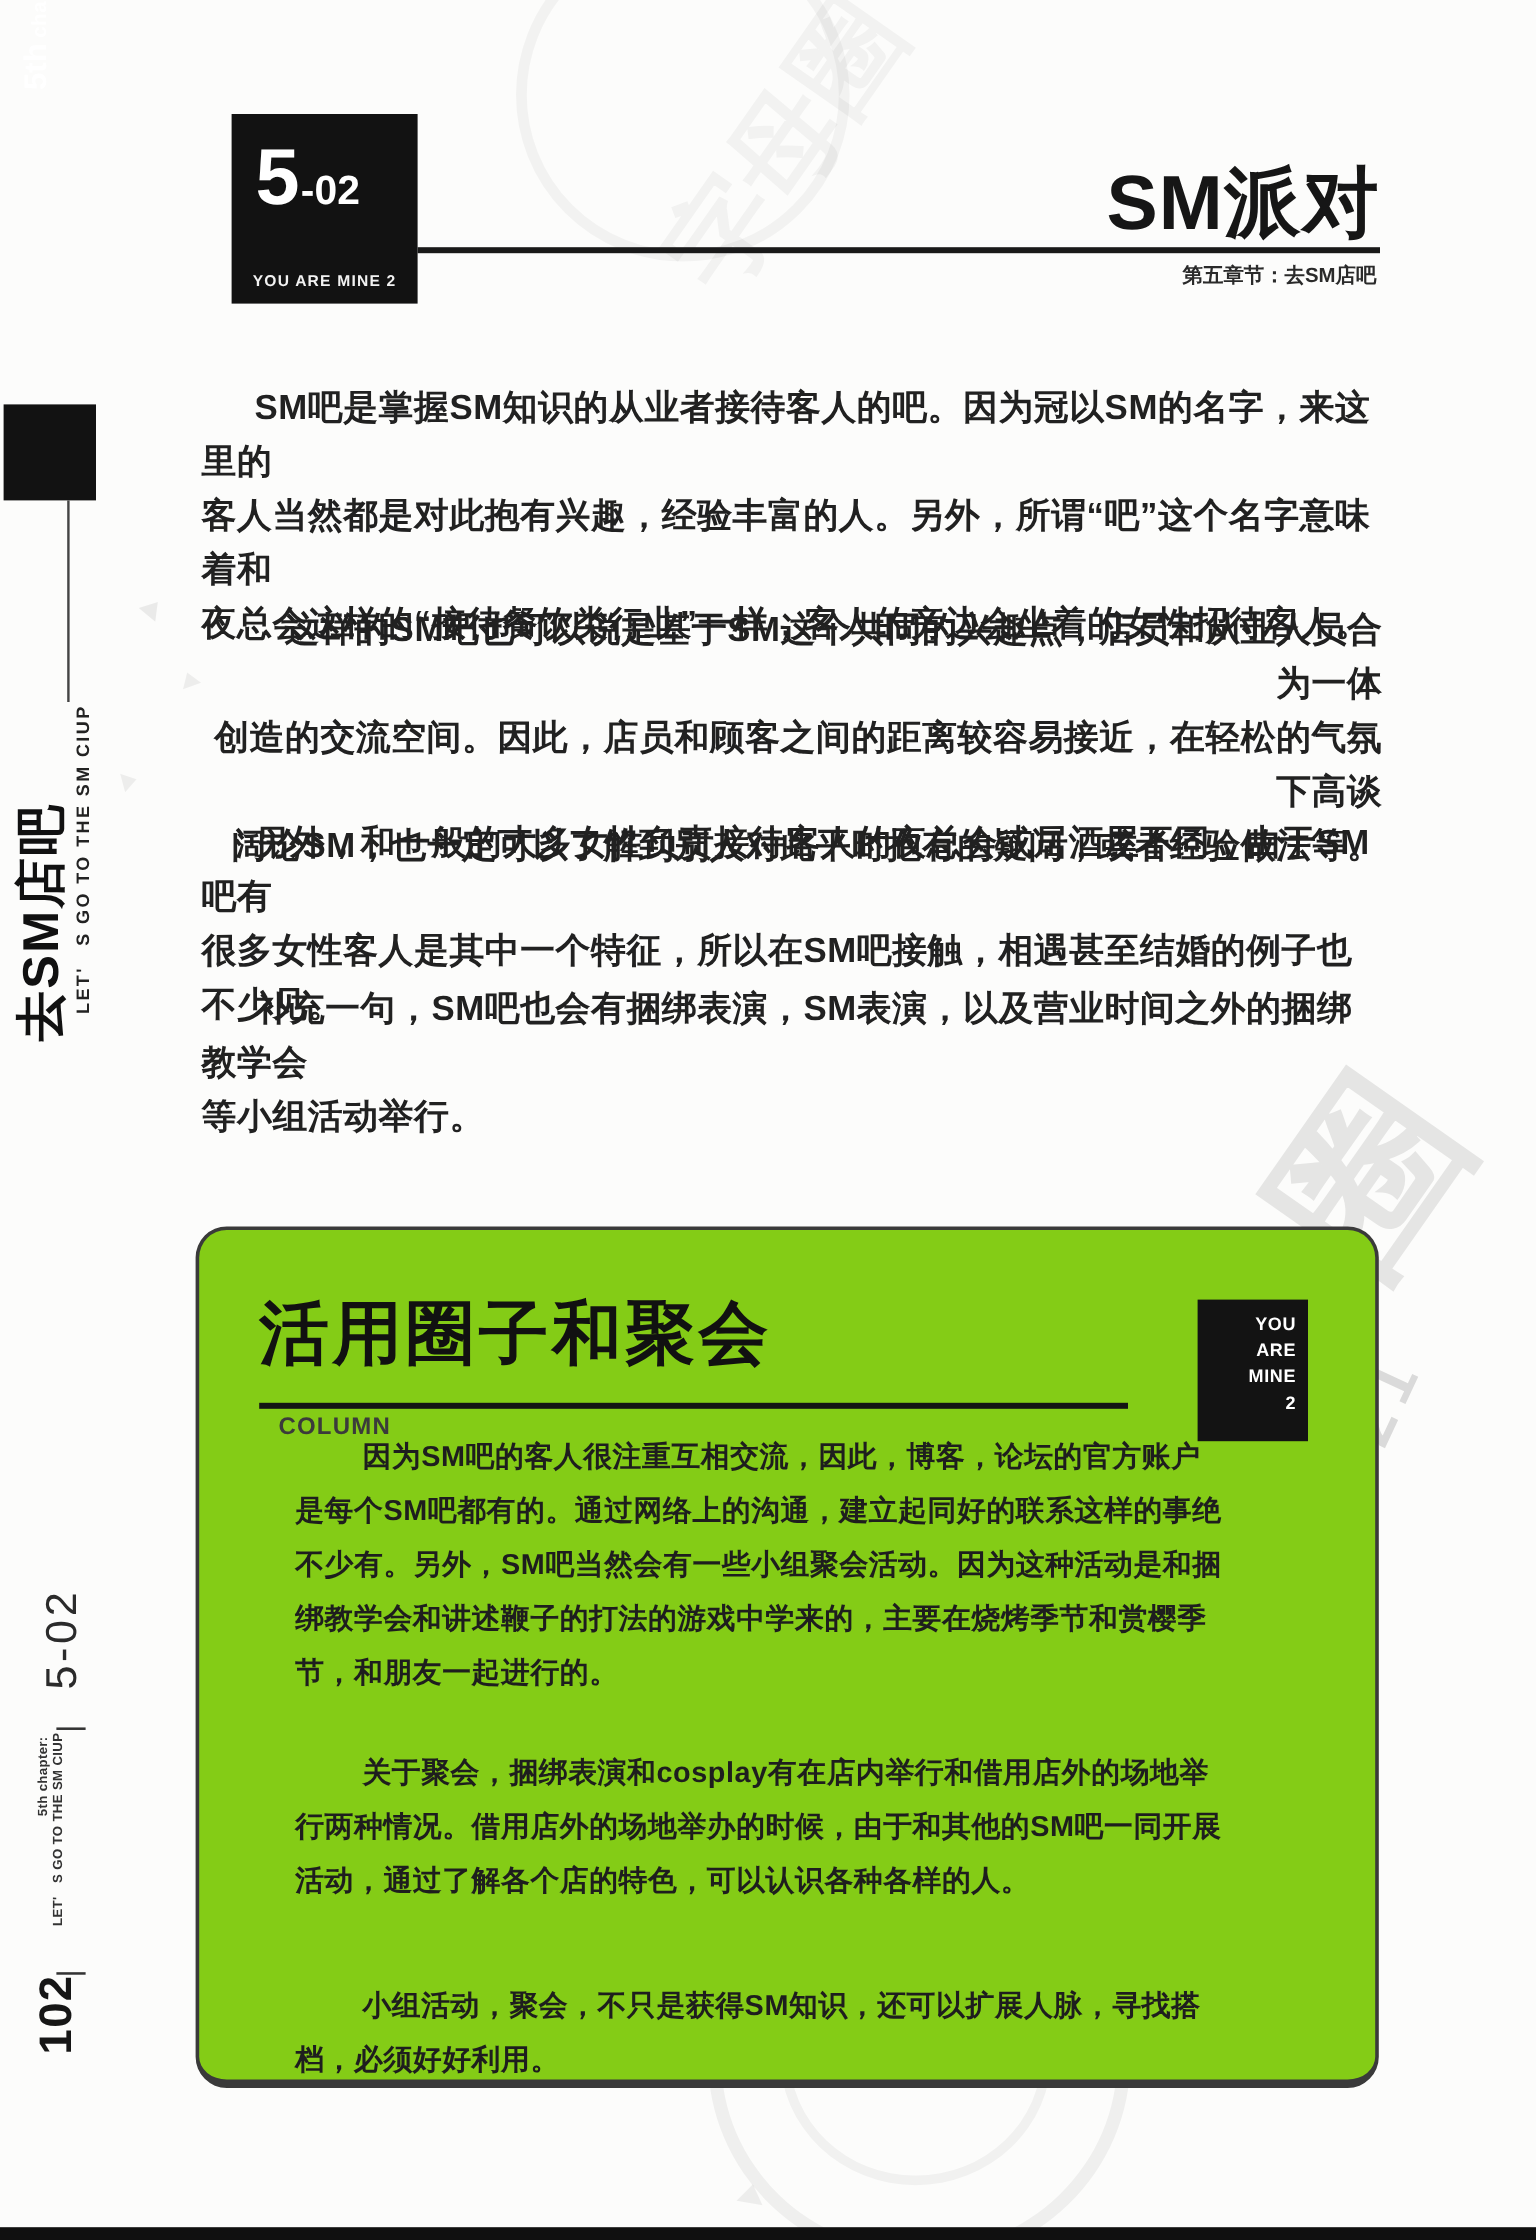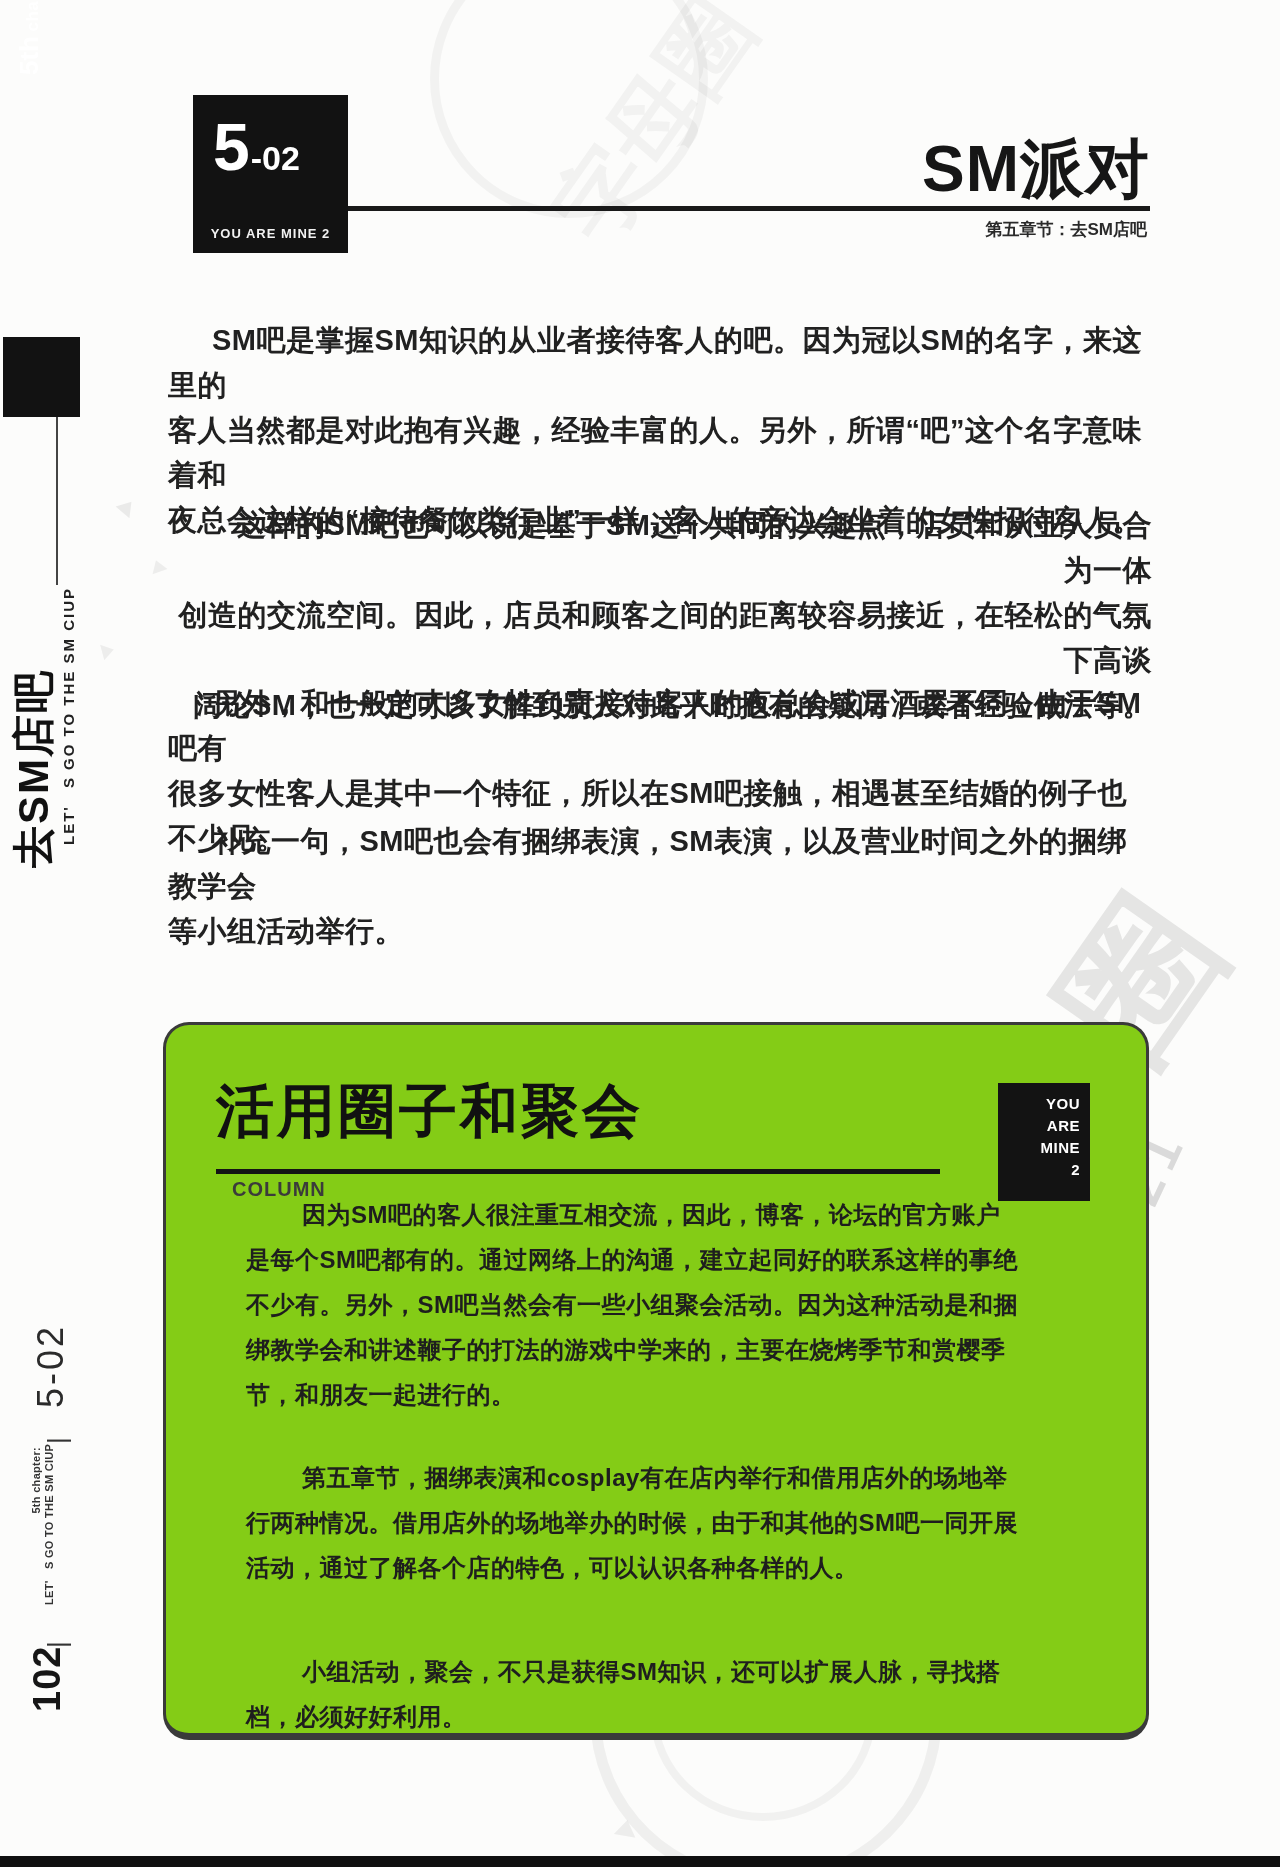--- a/index.html
+++ b/index.html
@@ -132,21 +132,21 @@
       <div>2</div>
     </div>
   <div class="cpara" style="top:167px;">
       <div>因为SM吧的客人很注重互相交流，因此，博客，论坛的官方账户</div>
       <div>是每个SM吧都有的。通过网络上的沟通，建立起同好的联系这样的事绝</div>
       <div>不少有。另外，SM吧当然会有一些小组聚会活动。因为这种活动是和捆</div>
       <div>绑教学会和讲述鞭子的打法的游戏中学来的，主要在烧烤季节和赏樱季</div>
       <div>节，和朋友一起进行的。</div>
     </div>
   <div class="cpara" style="top:430px;">
-      <div>第五章节，捆绑表演和cosplay有在店内举行和借用店外的场地举</div>
+      <div>关于聚会，捆绑表演和cosplay有在店内举行和借用店外的场地举</div>
       <div>行两种情况。借用店外的场地举办的时候，由于和其他的SM吧一同开展</div>
       <div>活动，通过了解各个店的特色，可以认识各种各样的人。</div>
     </div>
   <div class="cpara" style="top:612px;margin-top:12px;">
       <div>小组活动，聚会，不只是获得SM知识，还可以扩展人脉，寻找搭</div>
       <div>档，必须好好利用。</div>
     </div>
 </div>
 
 <div class="vrot footer-code">5-02</div>

